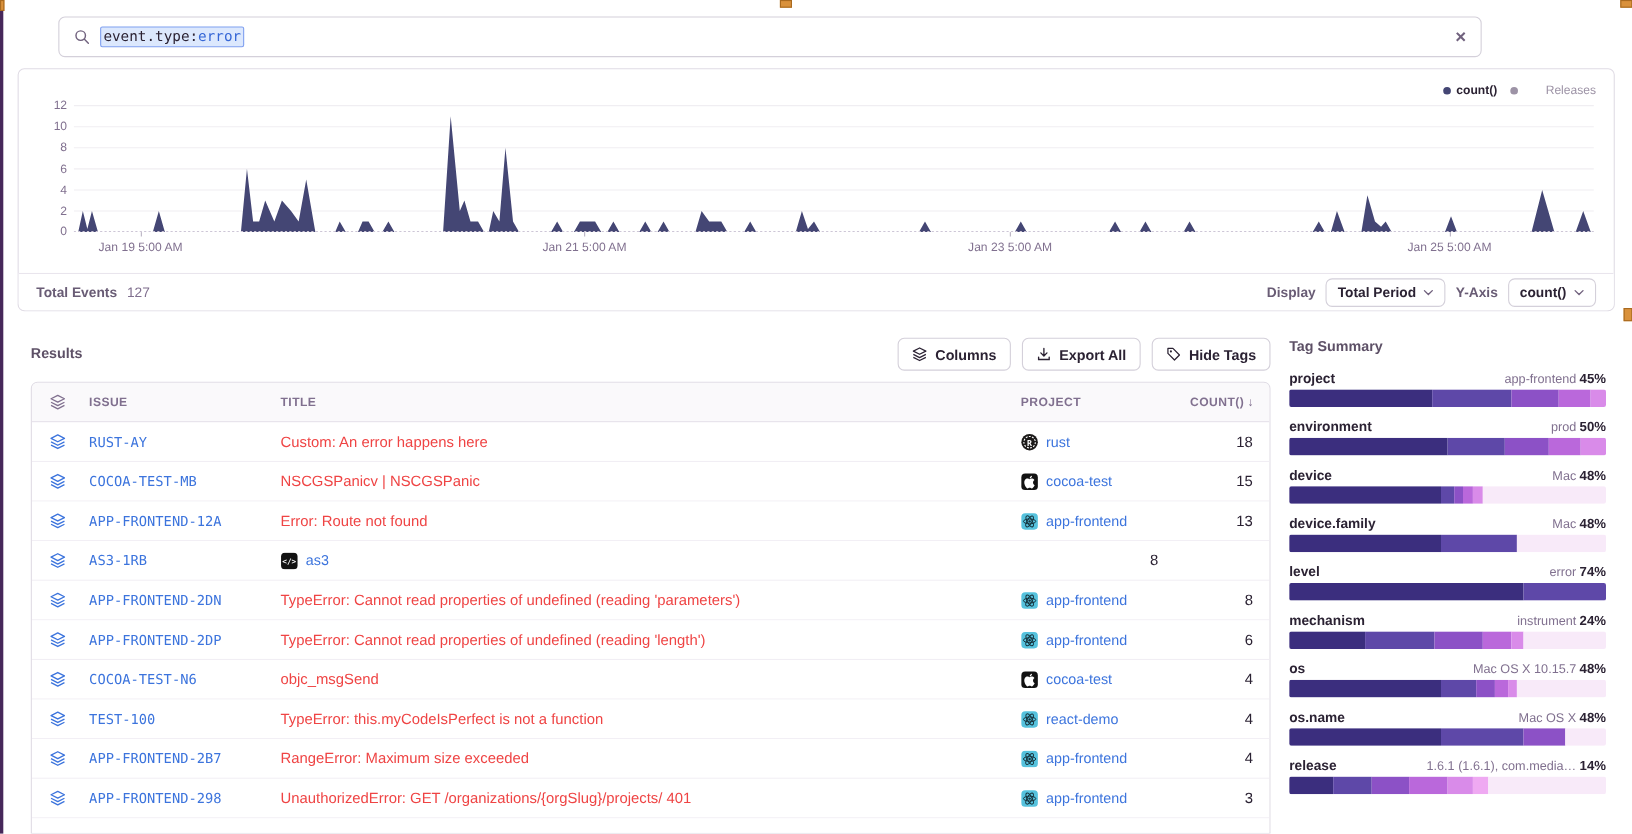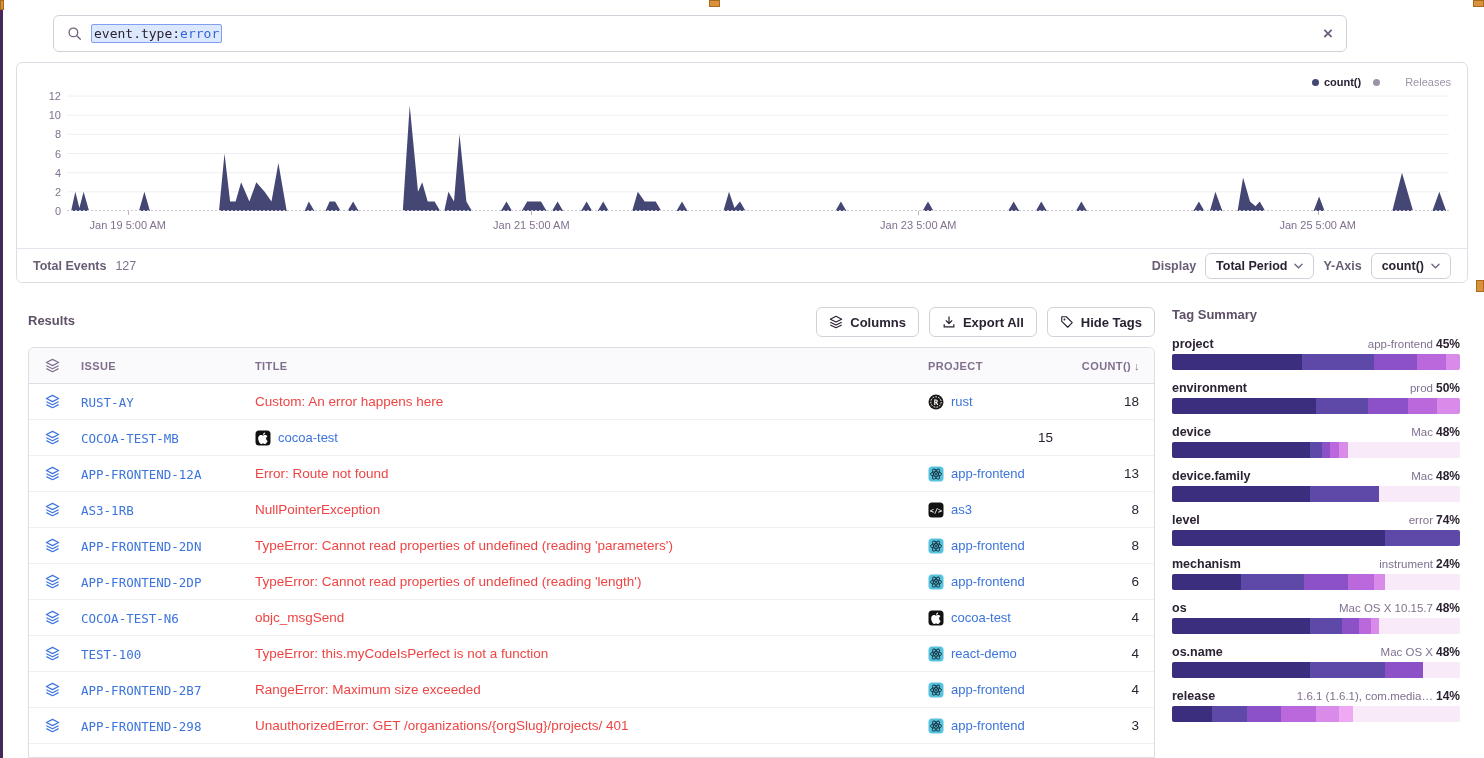--- a/index.html
+++ b/index.html
@@ -272,20 +272,21 @@
 
   <div class="trow">
     <div class="cell c-icon">
       <svg class="stack-icon stack-blue" viewBox="0 0 16 16">
         <path d="M8 1.5 L14.5 4.8 8 8.1 1.5 4.8 Z" fill="none" stroke="currentColor" stroke-width="1.3" stroke-linejoin="round"></path>
         <path d="M1.5 8.2 L8 11.5 14.5 8.2" fill="none" stroke="currentColor" stroke-width="1.3" stroke-linejoin="round"></path>
         <path d="M1.5 11.3 L8 14.6 14.5 11.3" fill="none" stroke="currentColor" stroke-width="1.3" stroke-linejoin="round"></path>
       </svg>
     </div>
     <div class="cell c-issue"><a class="issue-link">COCOA-TEST-MB</a></div>
+    <div class="cell c-title">NSCGSPanicv | NSCGSPanic</div>
     <div class="cell c-project">
       <span class="proj-icon">
             <svg viewBox="0 0 16 16" width="16" height="16">
               <rect x="0.5" y="0.5" width="15" height="15" rx="3.5" fill="#121212"></rect>
               <path fill="#fff" d="M11.1 8.6c0-1.5 1.2-2.2 1.3-2.3-.7-1-1.8-1.1-2.2-1.2-.9-.1-1.8.6-2.2.6-.5 0-1.2-.6-2-.6-1 0-1.9.6-2.4 1.5-1 1.8-.2 4.4.8 5.9.5.7 1 1.5 1.8 1.5.7 0 1-.5 1.9-.5s1.1.5 1.9.5 1.3-.7 1.8-1.4c.5-.8.8-1.6.8-1.7-.1 0-1.5-.6-1.5-2.3z"></path>
               <path fill="#fff" d="M9.6 4.1c.4-.5.6-1.1.6-1.7-.6 0-1.2.4-1.6.9-.3.4-.6 1-.5 1.7.6 0 1.2-.4 1.5-.9z"></path>
             </svg>
           </span>
       <a class="proj-link">cocoa-test</a>
     </div>
@@ -321,21 +322,20 @@
 
   <div class="trow">
     <div class="cell c-icon">
       <svg class="stack-icon stack-blue" viewBox="0 0 16 16">
         <path d="M8 1.5 L14.5 4.8 8 8.1 1.5 4.8 Z" fill="none" stroke="currentColor" stroke-width="1.3" stroke-linejoin="round"></path>
         <path d="M1.5 8.2 L8 11.5 14.5 8.2" fill="none" stroke="currentColor" stroke-width="1.3" stroke-linejoin="round"></path>
         <path d="M1.5 11.3 L8 14.6 14.5 11.3" fill="none" stroke="currentColor" stroke-width="1.3" stroke-linejoin="round"></path>
       </svg>
     </div>
     <div class="cell c-issue"><a class="issue-link">AS3-1RB</a></div>
-    <div class="cell c-title">NullPointerException</div>
     <div class="cell c-project">
       <span class="proj-icon">
             <svg viewBox="0 0 16 16" width="16" height="16">
               <rect x="0.5" y="0.5" width="15" height="15" rx="3.5" fill="#121212"></rect>
               <text x="8" y="10.8" font-size="7" font-family="DejaVu Sans Mono, monospace" font-weight="bold" fill="#fff" text-anchor="middle">&lt;/&gt;</text>
             </svg>
           </span>
       <a class="proj-link">as3</a>
     </div>
     <div class="cell c-count">8</div>

